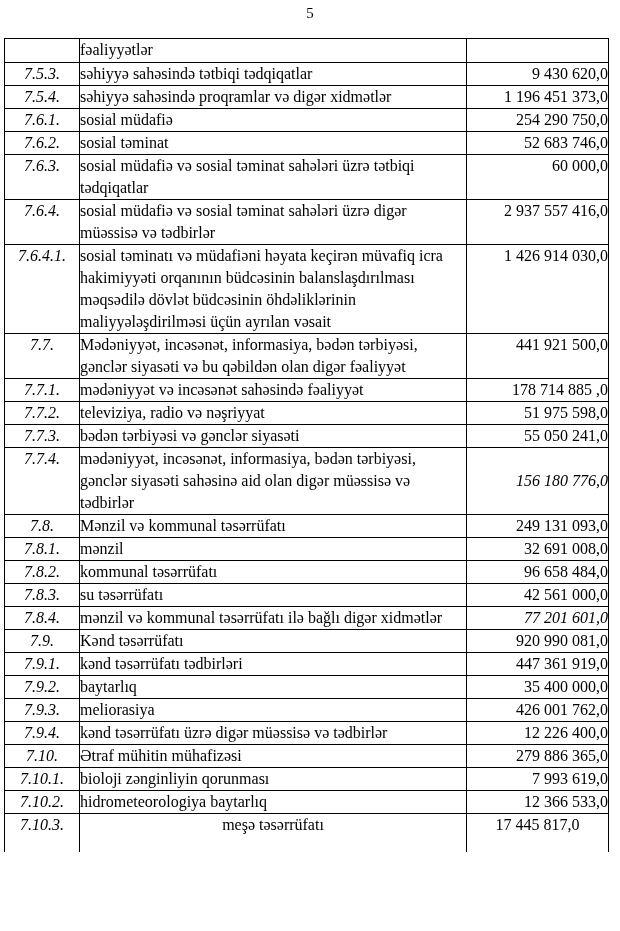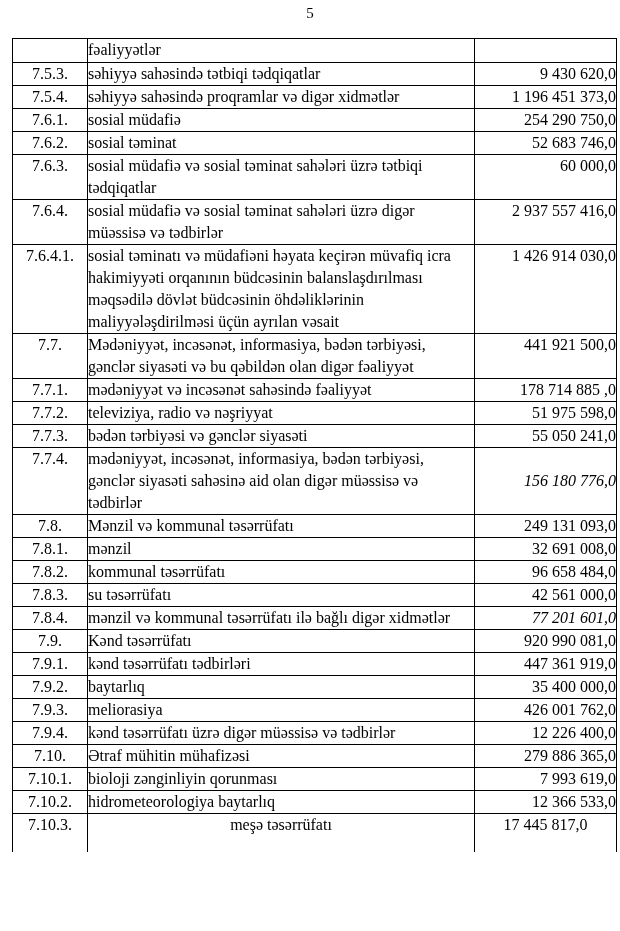--- a/index.html
+++ b/index.html
@@ -13,35 +13,36 @@
   }
   .page-number {
     position: absolute;
     top: 5px; left: 0; right: 0;
     text-align: center;
     font-size: 15px;
     line-height: 17px;
   }
   table.budget {
     position: absolute;
-    left: 12px; top: 38px;
+    left: 4px; top: 38px;
     width: 604px;
     border-collapse: collapse;
     table-layout: fixed;
   }
   table.budget td {
     border: 1px solid #000000;
     font-size: 16px;
     line-height: 22px;
     vertical-align: top;
     padding: 0;
   }
   td.code {
     text-align: center;
     padding-top: 1px;
+    font-style: italic;
   }
   td.desc {
     text-align: left;
     padding: 1px 5px 1px 8px;
   }
   td.amount {
     text-align: right;
     padding: 1px 5px 1px 2px;
   }
   td.amount.middle { vertical-align: middle; font-style: italic; }

